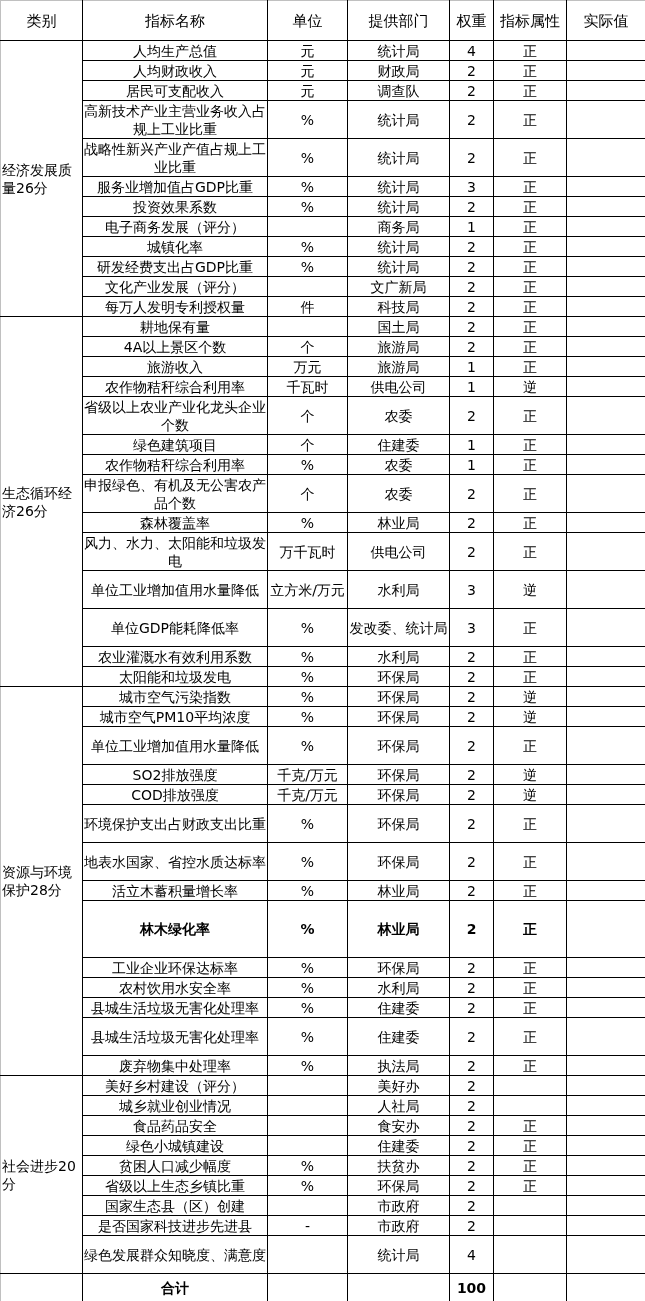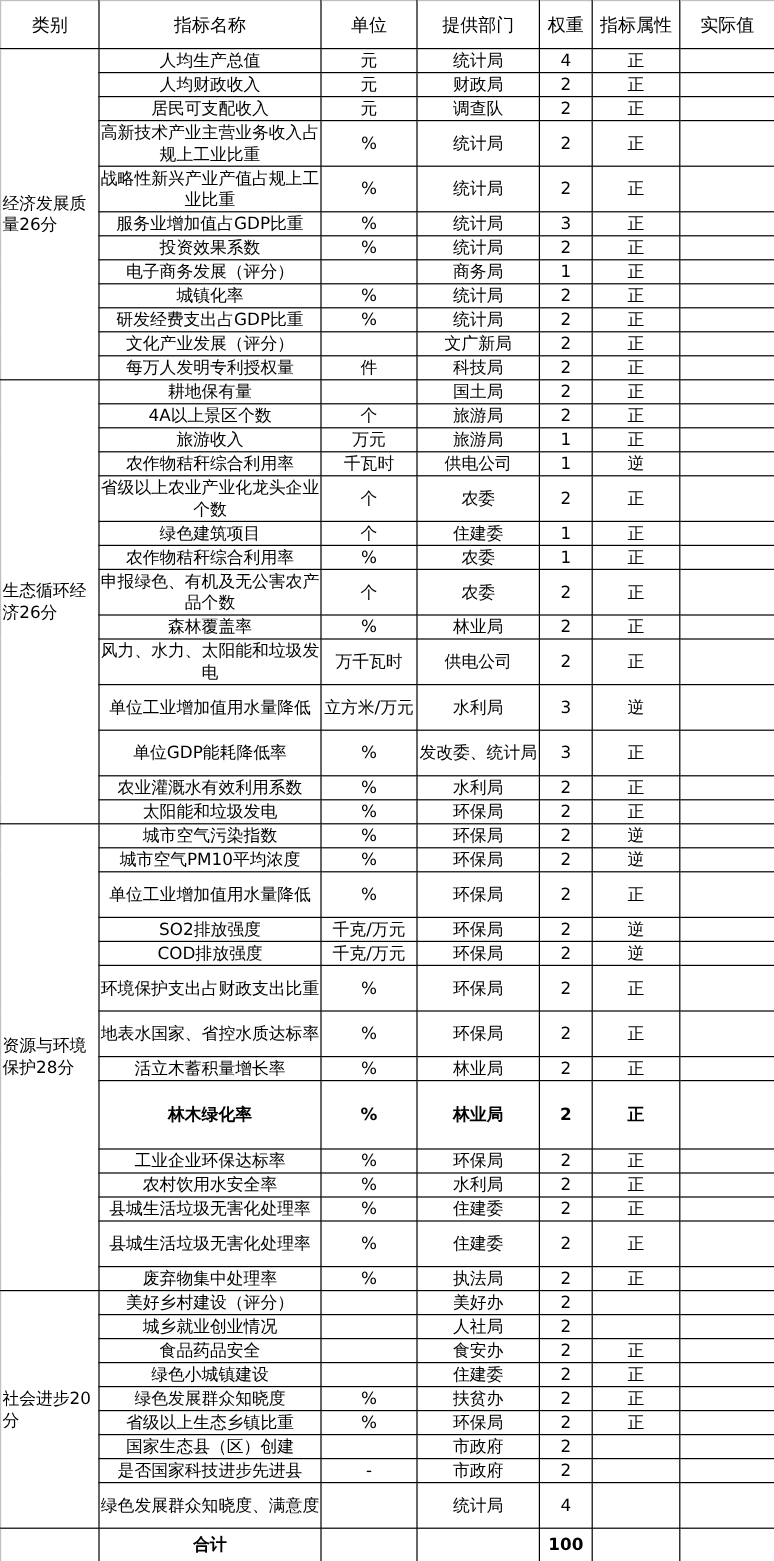--- a/index.html
+++ b/index.html
@@ -409,21 +409,21 @@
       </tr>
       <tr class="h1">
         <td class="name">绿色小城镇建设</td>
         <td class="ctr"></td>
         <td class="ctr">住建委</td>
         <td class="ctr">2</td>
         <td class="ctr">正</td>
         <td class="ctr last"></td>
       </tr>
       <tr class="h1">
-        <td class="name">绿色发展群众知晓度</td>
+        <td class="name">贫困人口减少幅度</td>
         <td class="ctr">%</td>
         <td class="ctr">扶贫办</td>
         <td class="ctr">2</td>
         <td class="ctr">正</td>
         <td class="ctr last"></td>
       </tr>
       <tr class="h1">
         <td class="name">省级以上生态乡镇比重</td>
         <td class="ctr">%</td>
         <td class="ctr">环保局</td>

